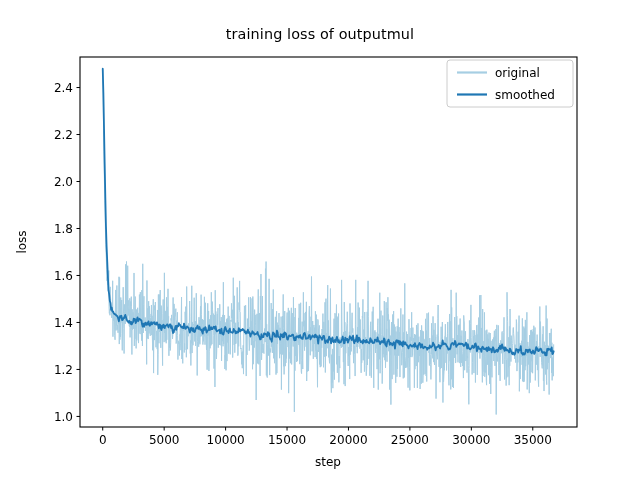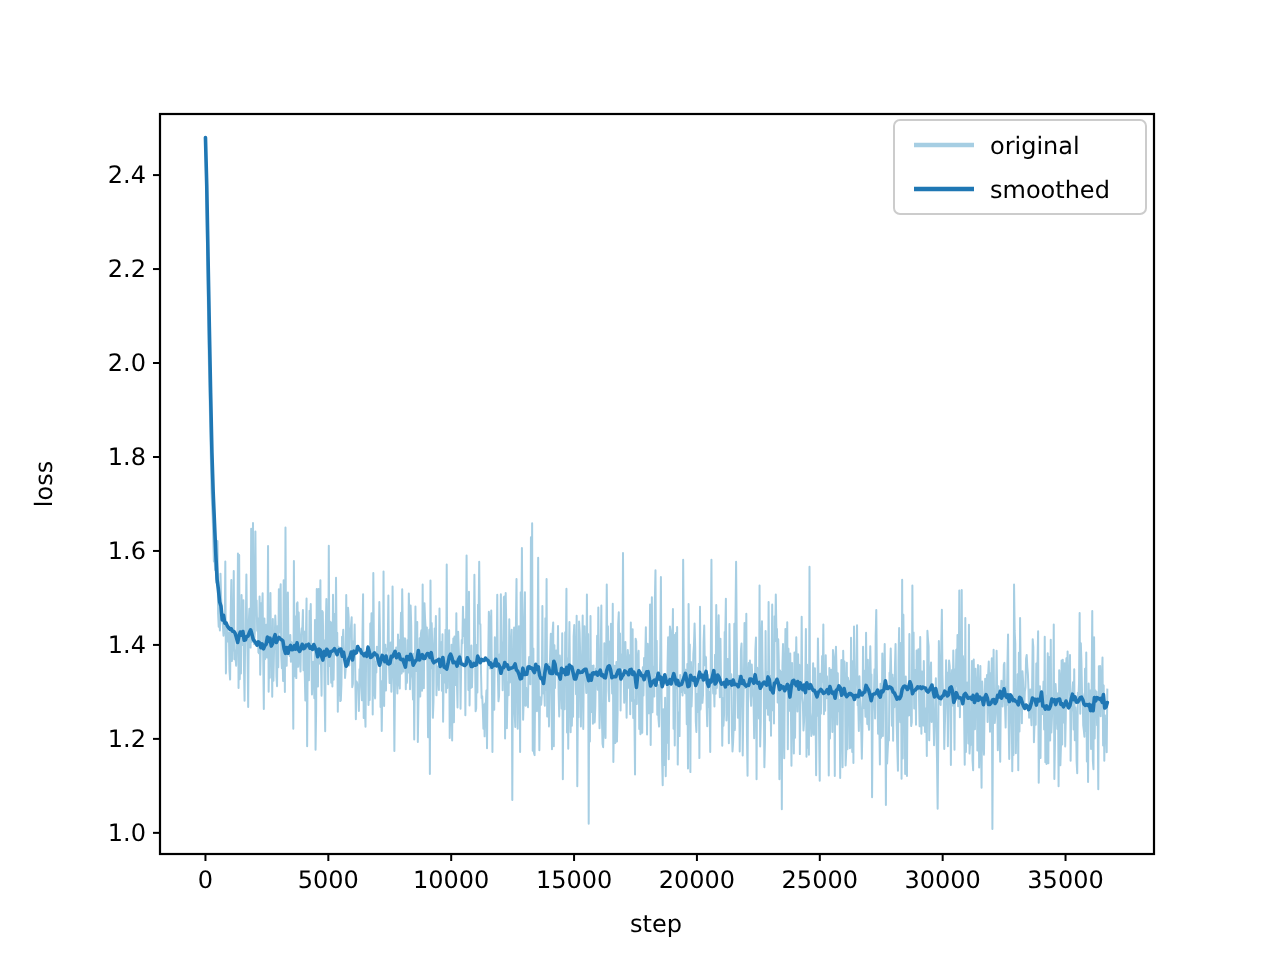--- a/index.html
+++ b/index.html
@@ -53,20 +53,21 @@
   .tickmark {
     stroke: #000000;
     stroke-width: 1.0;
   }
 </style>
 </head>
 <body>
 
 <div id="figure">
 
+  <div id="chart-title">training loss of outputmul</div>
 
   <svg id="plot-svg" width="640" height="480">
 
     <defs>
       <clipPath id="plotclip">
         <rect x="80" y="57" width="497" height="370"></rect>
       </clipPath>
     </defs>
 
     <rect x="80" y="57" width="497" height="370" fill="#ffffff"></rect>

